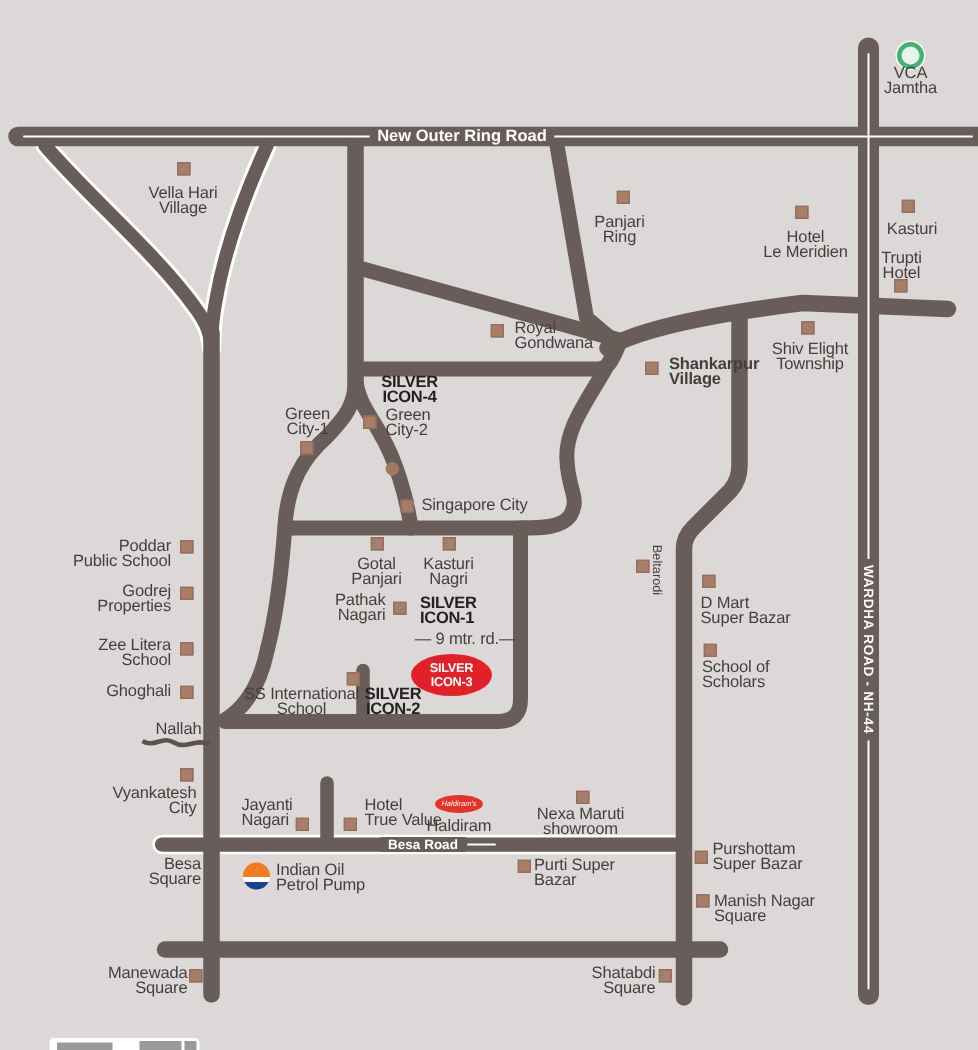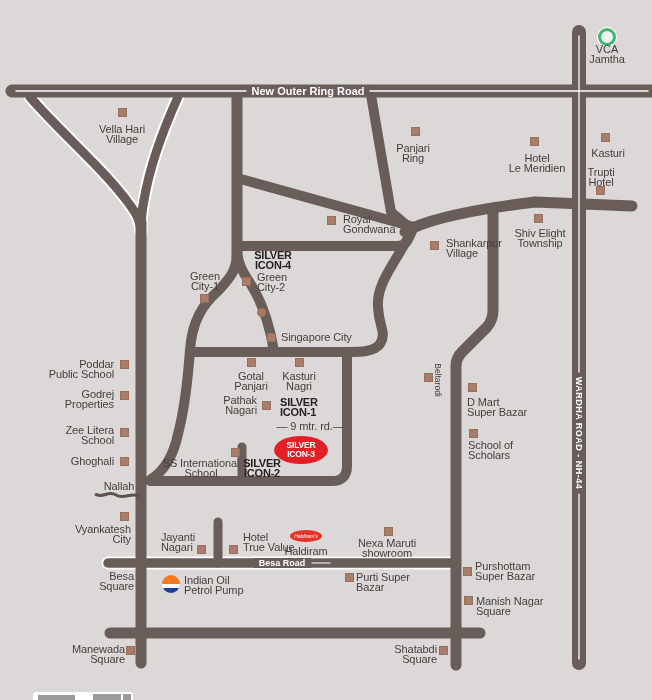--- a/index.html
+++ b/index.html
@@ -97,21 +97,21 @@
       <div class="plabel" style="top: 167px; left: 601px; transform: translateX(-50%); text-align: center;">
         <div>Trupti</div>
         <div>Hotel</div>
       </div>
       <div class="marker" style="left: 595.5px; top: 185.5px;"></div>
       <div class="plabel" style="top: 214px; left: 343px;">
         <div>Royal</div>
         <div>Gondwana</div>
       </div>
       <div class="marker" style="left: 326.5px; top: 215.5px;"></div>
-      <div class="plabel" style="top: 238px; left: 446px;">
+      <div class="plabel" style="top: 238px; left: 446px; font-weight: bold;">
         <div>Shankarpur</div>
         <div>Village</div>
       </div>
       <div class="marker" style="left: 429.5px; top: 240.5px;"></div>
       <div class="plabel" style="top: 228px; left: 540px; transform: translateX(-50%); text-align: center;">
         <div>Shiv Elight</div>
         <div>Township</div>
       </div>
       <div class="marker" style="left: 533.5px; top: 213.5px;"></div>
       <div class="plabel bold" style="top: 250px; left: 273px; transform: translateX(-50%); text-align: center;">

